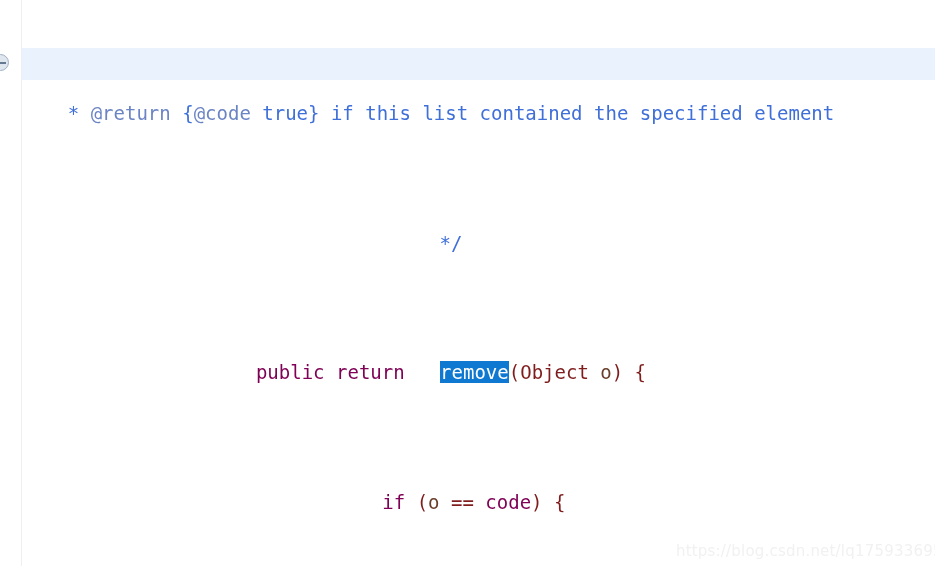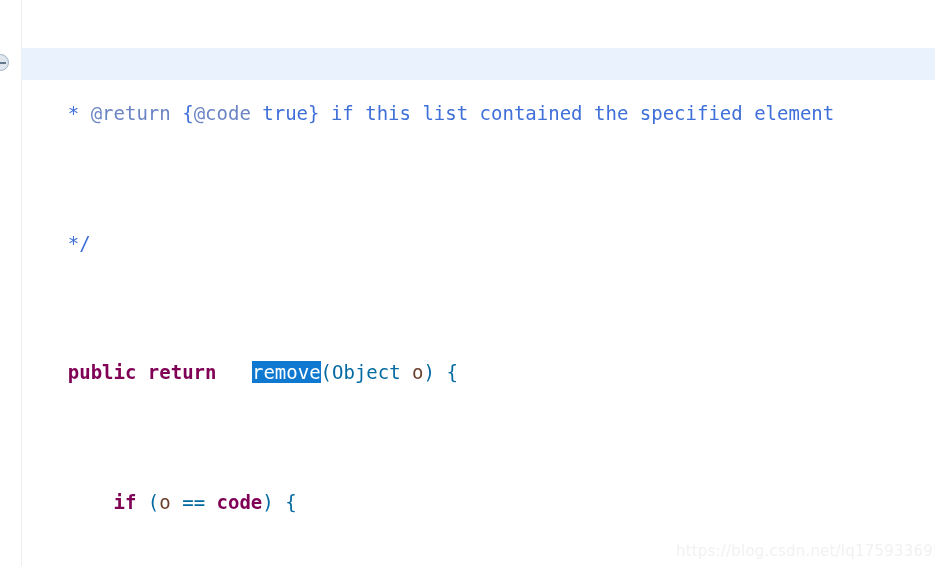--- a/index.html
+++ b/index.html
@@ -79,27 +79,28 @@
     margin: 0;
     padding: 0;
     z-index: 2;
     white-space: pre;
   }
   .line {
     height: 32.4px;
     padding-left: 22px;
     white-space: pre;
     box-sizing: border-box;
+    text-align: center;
   }
 
   
   .cmt      { color: #3f6fd8; }
   .cmt-tag  { color: #6b84c4; }
-  .kw       { color: #7f0055; font-weight: bold; }
-  .plain    { color: #0369a1; }
+  .kw       { color: #7f0055; font-weight: normal; }
+  .plain    { color: #7f1d1d; }
   .local    { color: #6a3e2a; }
   .sel      { background: #0f79d2; color: #ffffff; margin-left: 24px; }
 
   
   .watermark {
     position: absolute;
     left: 676px;
     top: 535px;
     font-family: "DejaVu Sans", "Liberation Sans", sans-serif;
     font-size: 15px;

